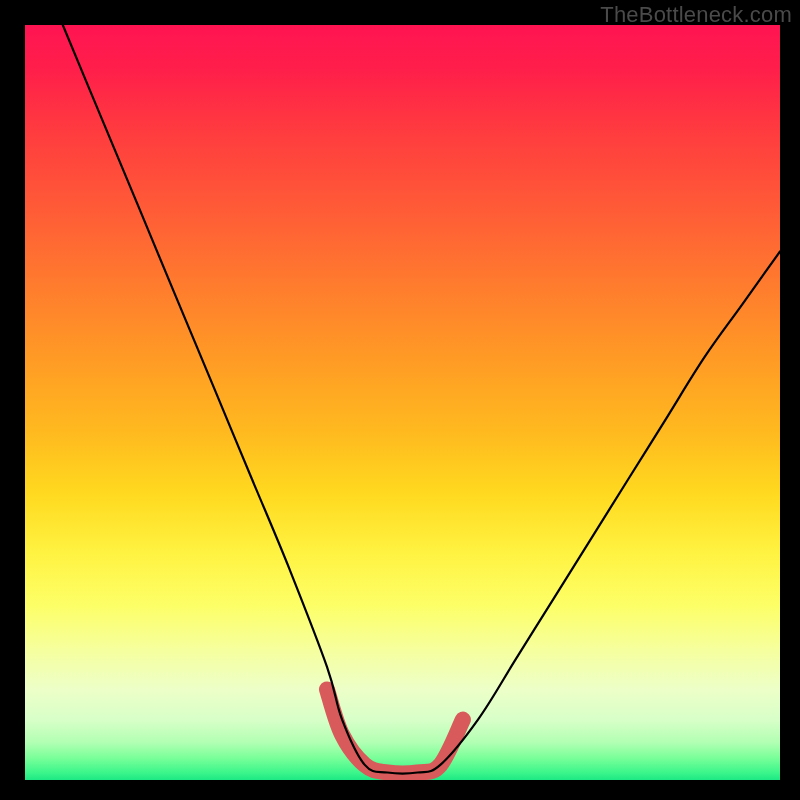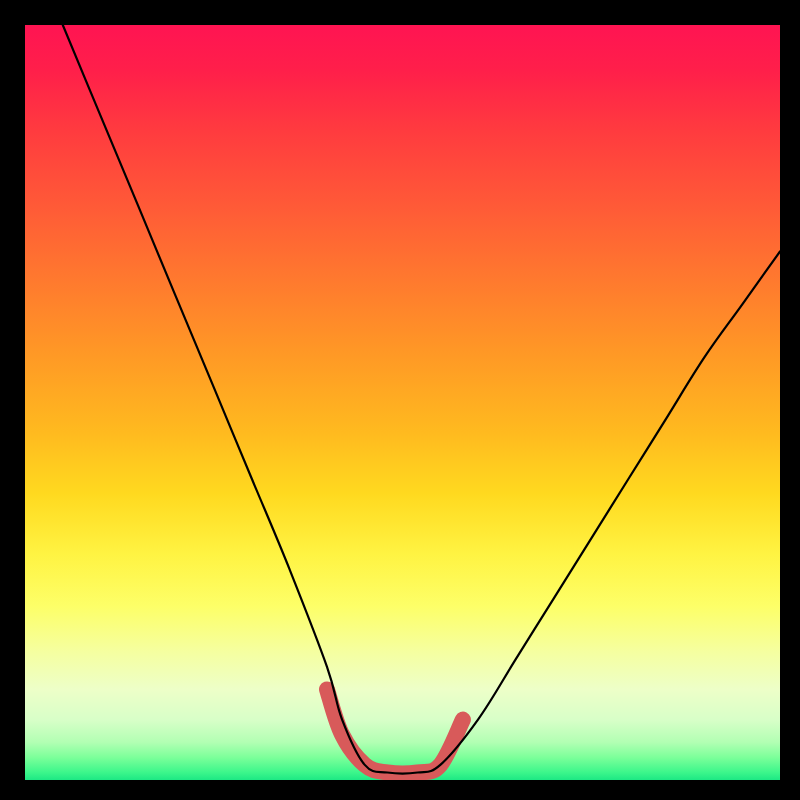--- a/index.html
+++ b/index.html
@@ -76,20 +76,21 @@
     stroke: #d85a5a;
     stroke-width: 16;
     stroke-linecap: round;
     stroke-linejoin: round;
   }
 </style>
 </head>
 <body>
 
 <div class="stage">
+  <div class="watermark">TheBottleneck.com</div>
 
   <div class="plot-area">
     <div class="gradient"></div>
 
     <svg class="curves" viewBox="0 0 755 755" preserveAspectRatio="none">
       <path id="bottom-path" class="curve-bottom" d="M302.0,664.4 C 304.7,672.6 310.3,696.1 317.1,709.7 C 323.9,723.3 331.6,733.1 339.8,739.9 C 347.9,746.7 352.9,746.1 362.4,747.5 C 371.9,748.8 383.1,748.8 392.6,747.5 C 402.1,746.1 407.1,749.4 415.3,739.9 C 423.4,730.4 433.8,702.8 437.9,694.6"></path>
       <path id="main-path" class="curve-main" d="M37.8,0.0 C 44.5,16.3 61.9,58.0 75.5,90.6 C 89.1,123.2 99.7,148.6 113.3,181.2 C 126.8,213.8 137.4,239.2 151.0,271.8 C 164.6,304.4 175.2,329.8 188.8,362.4 C 202.3,395.0 212.9,420.4 226.5,453.0 C 240.1,485.6 250.7,509.6 264.3,543.6 C 277.8,577.6 292.5,614.6 302.0,641.8 C 311.5,668.9 310.3,676.9 317.1,694.6 C 323.9,712.3 331.6,730.4 339.8,739.9 C 347.9,749.4 352.9,746.1 362.4,747.5 C 371.9,748.8 383.1,748.8 392.6,747.5 C 402.1,746.1 404.4,749.4 415.3,739.9 C 426.1,730.4 439.4,713.6 453.0,694.6 C 466.6,675.6 477.2,655.9 490.8,634.2 C 504.3,612.5 514.9,595.5 528.5,573.8 C 542.1,552.1 552.7,535.1 566.3,513.4 C 579.8,491.7 590.4,474.7 604.0,453.0 C 617.6,431.3 628.2,414.3 641.8,392.6 C 655.3,370.9 665.9,352.6 679.5,332.2 C 693.1,311.8 703.7,298.4 717.3,279.4 C 730.8,260.3 748.2,236.0 755.0,226.5"></path>
     </svg>
   </div>
 </div>

